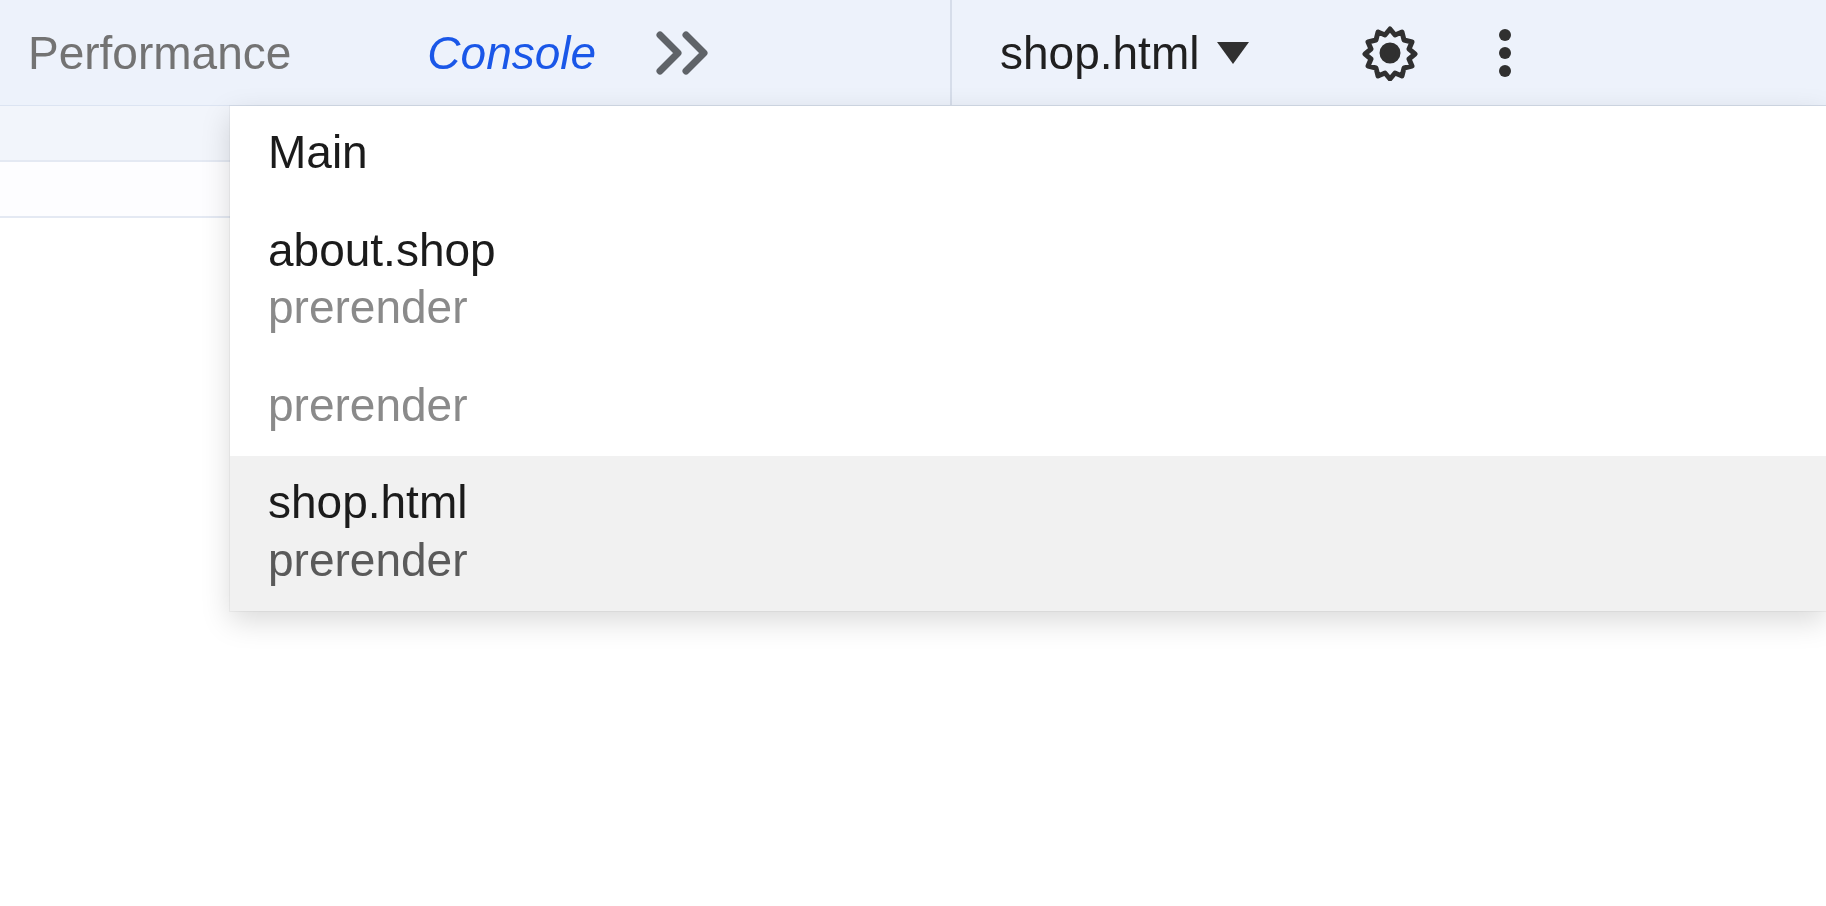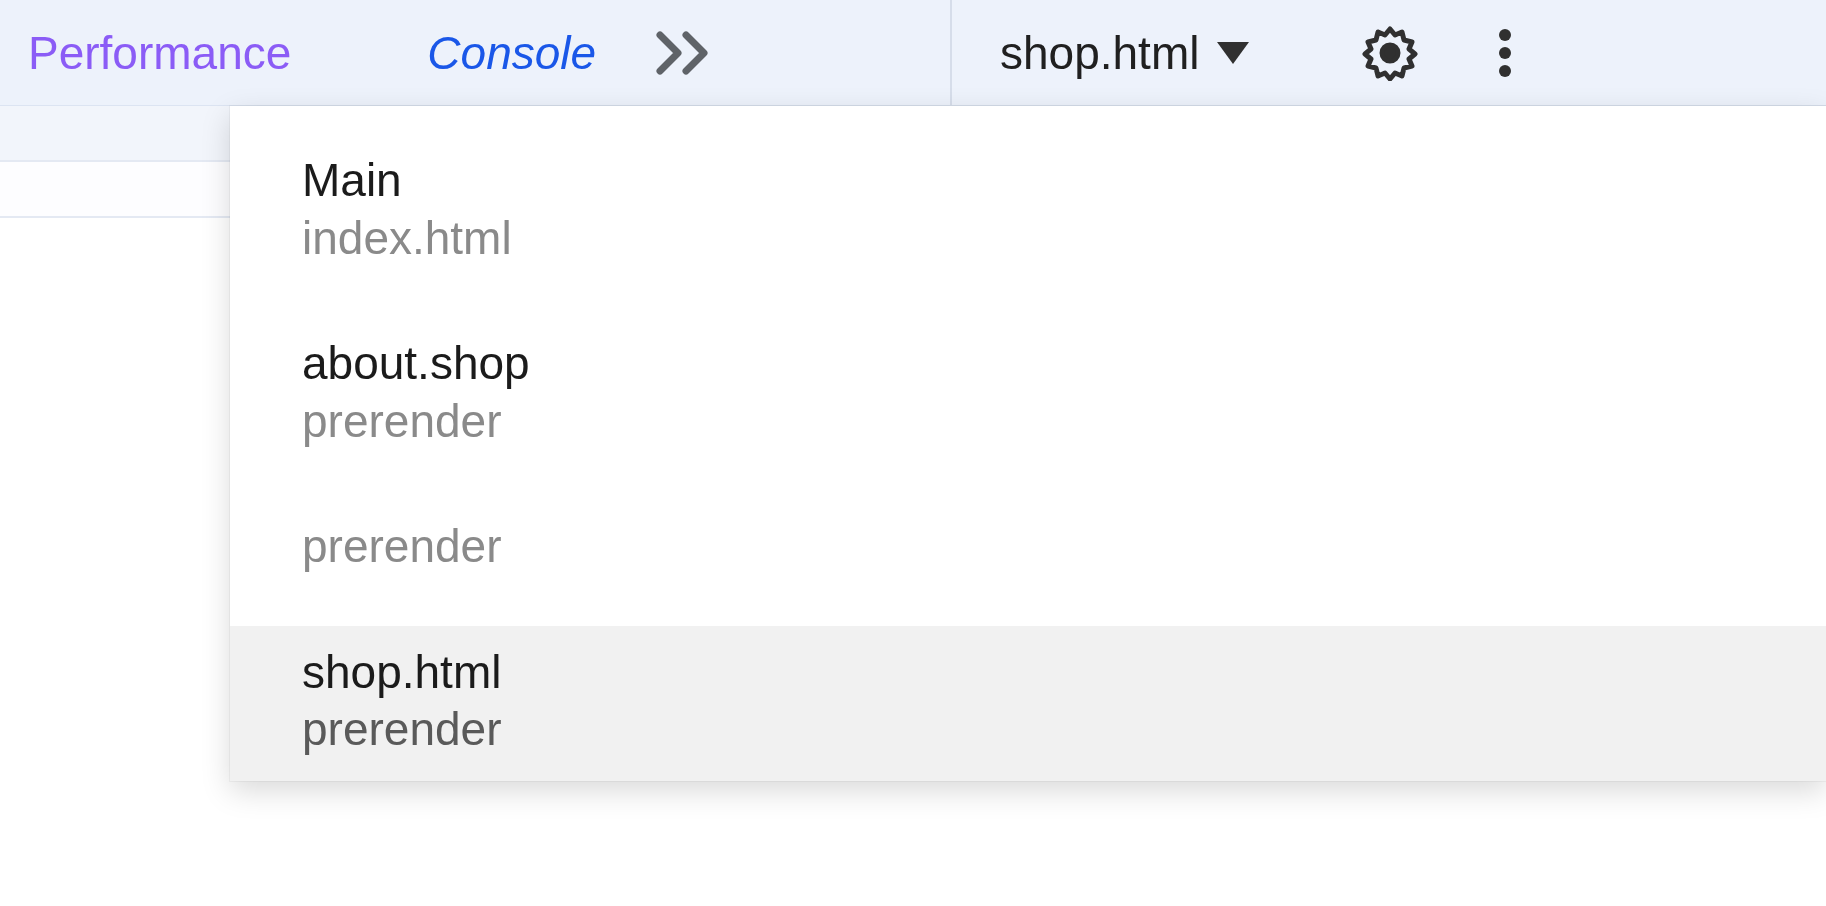--- a/index.html
+++ b/index.html
@@ -16,21 +16,21 @@
     height: 106px;
     background: #edf2fb;
     display: flex;
     align-items: center;
     position: relative;
     border-bottom: 1px solid #dce4f2;
   }
 
   .tab {
     font-size: 46px;
-    color: #8b5cf6;
+    color: #737373;
     padding: 0 28px;
     height: 100%;
     display: flex;
     align-items: center;
     cursor: pointer;
   }
   .tab.active {
     color: #1a57e8;
     font-style: italic;
   }
@@ -112,23 +112,22 @@
   .dropdown {
     position: absolute;
     left: 230px;
     top: 106px;
     width: 1596px;
     background: #ffffff;
     box-shadow: 0 10px 28px rgba(0,0,0,0.15), 0 0 0 1px rgba(0,0,0,0.04);
     z-index: 10;
   }
   .dd-item {
-    padding: 18px 46px 22px 72px;
-    cursor: pointer;
-    margin-top: 28px;
+    padding: 18px 46px 22px 38px;
+    cursor: pointer;
   }
   .dd-item .primary {
     font-size: 46px;
     color: #1b1b1b;
     line-height: 1.25;
   }
   .dd-item .secondary {
     font-size: 46px;
     color: #8a8a8a;
     line-height: 1.25;
@@ -194,21 +193,20 @@
 </div>
 
 <div class="content-area">
   <div class="thin-row first"></div>
   <div class="thin-row"></div>
 </div>
 
 <div class="dropdown">
   <div class="dd-item">
     <div class="primary">Main</div>
-    <div class="secondary">index.html</div>
   </div>
   <div class="dd-item">
     <div class="primary">about.shop</div>
     <div class="secondary">prerender</div>
   </div>
   <div class="dd-item">
     <div class="secondary">prerender</div>
   </div>
   <div class="dd-item highlight">
     <div class="primary">shop.html</div>

